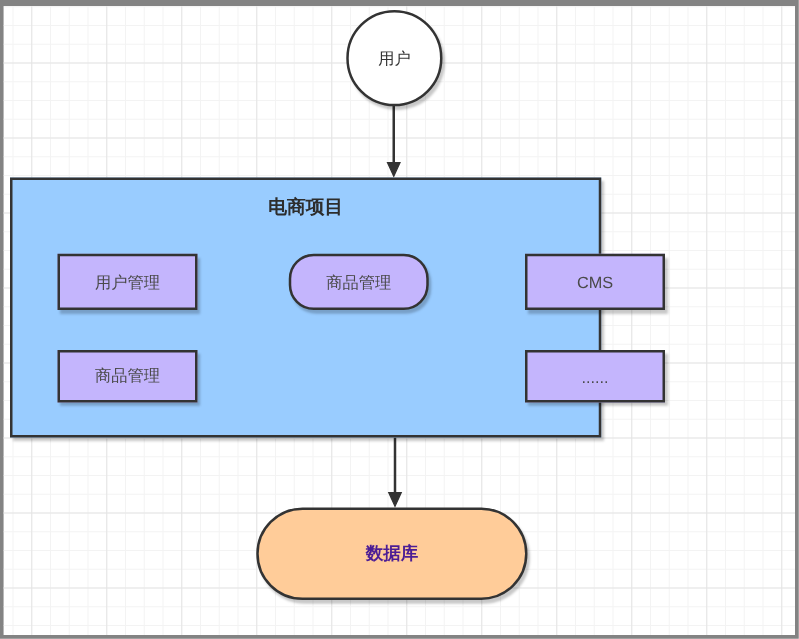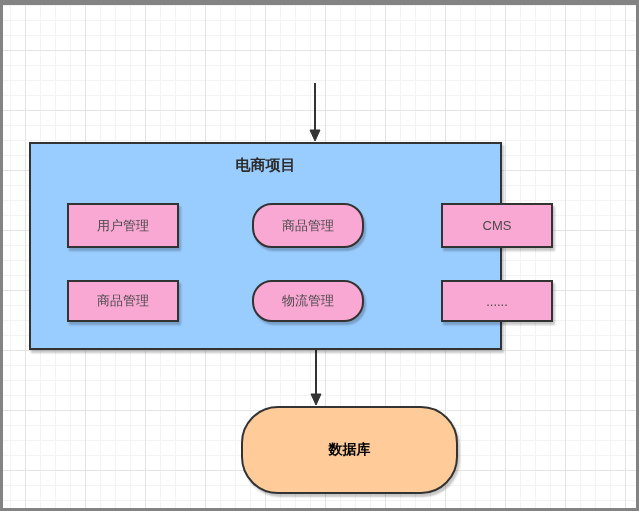--- a/index.html
+++ b/index.html
@@ -39,60 +39,59 @@
     box-shadow: 2px 3px 2px rgba(0,0,0,0.22);
   }
   .user-circle {
     left: 274px; top: 3px;
     width: 77px; height: 77px;
     border-radius: 50%;
     background: #ffffff;
     font-size: 13px; color: #333333;
   }
   .project-box {
-    left: 26px; top: 137px;
+    left: 5px; top: 137px;
     width: 473px; height: 208px;
     background: #99CCFF;
     display: block;
   }
   .project-title {
     position: absolute;
     left: 0; right: 0; top: 12px;
     text-align: center;
     font-weight: bold;
     font-size: 15px;
     color: #2d2d2d;
   }
   .module {
     position: absolute;
     box-sizing: border-box;
     width: 112px;
     border: 2px solid #333333;
-    background: #f9a8d4;
+    background: #c4b5fd;
     display: flex;
     align-items: center;
     justify-content: center;
     font-size: 13px;
     color: #4a4a4a;
     box-shadow: 2px 3px 2px rgba(0,0,0,0.22);
   }
   .row1 { top: 59px;  height: 45px; }
   .row2 { top: 136px; height: 42px; }
   .col1 { left: 36px; }
   .col2 { left: 221px; border-radius: 20px; }
   .col3 { left: 410px; align-items: center; }
   .database-pill {
     left: 202px; top: 401px;
-    width: 217px; height: 88px;
+    width: 217px; height: 74px;
     border-radius: 37px;
     background: #FFCC99;
     font-size: 14px;
     font-weight: bold;
-    color: #000000;
-    margin-left: 36px;
+    color: #4c1d95;
   }
   .arrow-layer {
     position: absolute;
     left: 0; top: 0;
     width: 633px; height: 503px;
     pointer-events: none;
   }
 </style>
 </head>
 <body>
@@ -104,39 +103,39 @@
       <g>
         <line x1="312" y1="78" x2="312" y2="126" stroke="#333333" stroke-width="2"></line>
         <polygon points="312,136 307,125 317,125" fill="#333333" stroke="#333333"></polygon>
       </g>
       <g>
         <line x1="313" y1="345" x2="313" y2="389" stroke="#333333" stroke-width="2"></line>
         <polygon points="313,400 308,389 318,389" fill="#333333" stroke="#333333"></polygon>
       </g>
     </svg>
 
+    <div class="shape user-circle">
+      <span>用户</span>
+    </div>
 
     <div class="shape project-box">
       <div class="project-title">电商项目</div>
 
       <div class="module row1 col1">
         <span>用户管理</span>
       </div>
       <div class="module row1 col2">
         <span>商品管理</span>
       </div>
       <div class="module row1 col3">
         <span>CMS</span>
       </div>
       <div class="module row2 col1">
         <span>商品管理</span>
       </div>
-      <div class="module row2 col2">
-        <span>物流管理</span>
-      </div>
       <div class="module row2 col3">
         <span>......</span>
       </div>
     </div>
 
     <div class="shape database-pill">
       <span>数据库</span>
     </div>
 
   </div>

